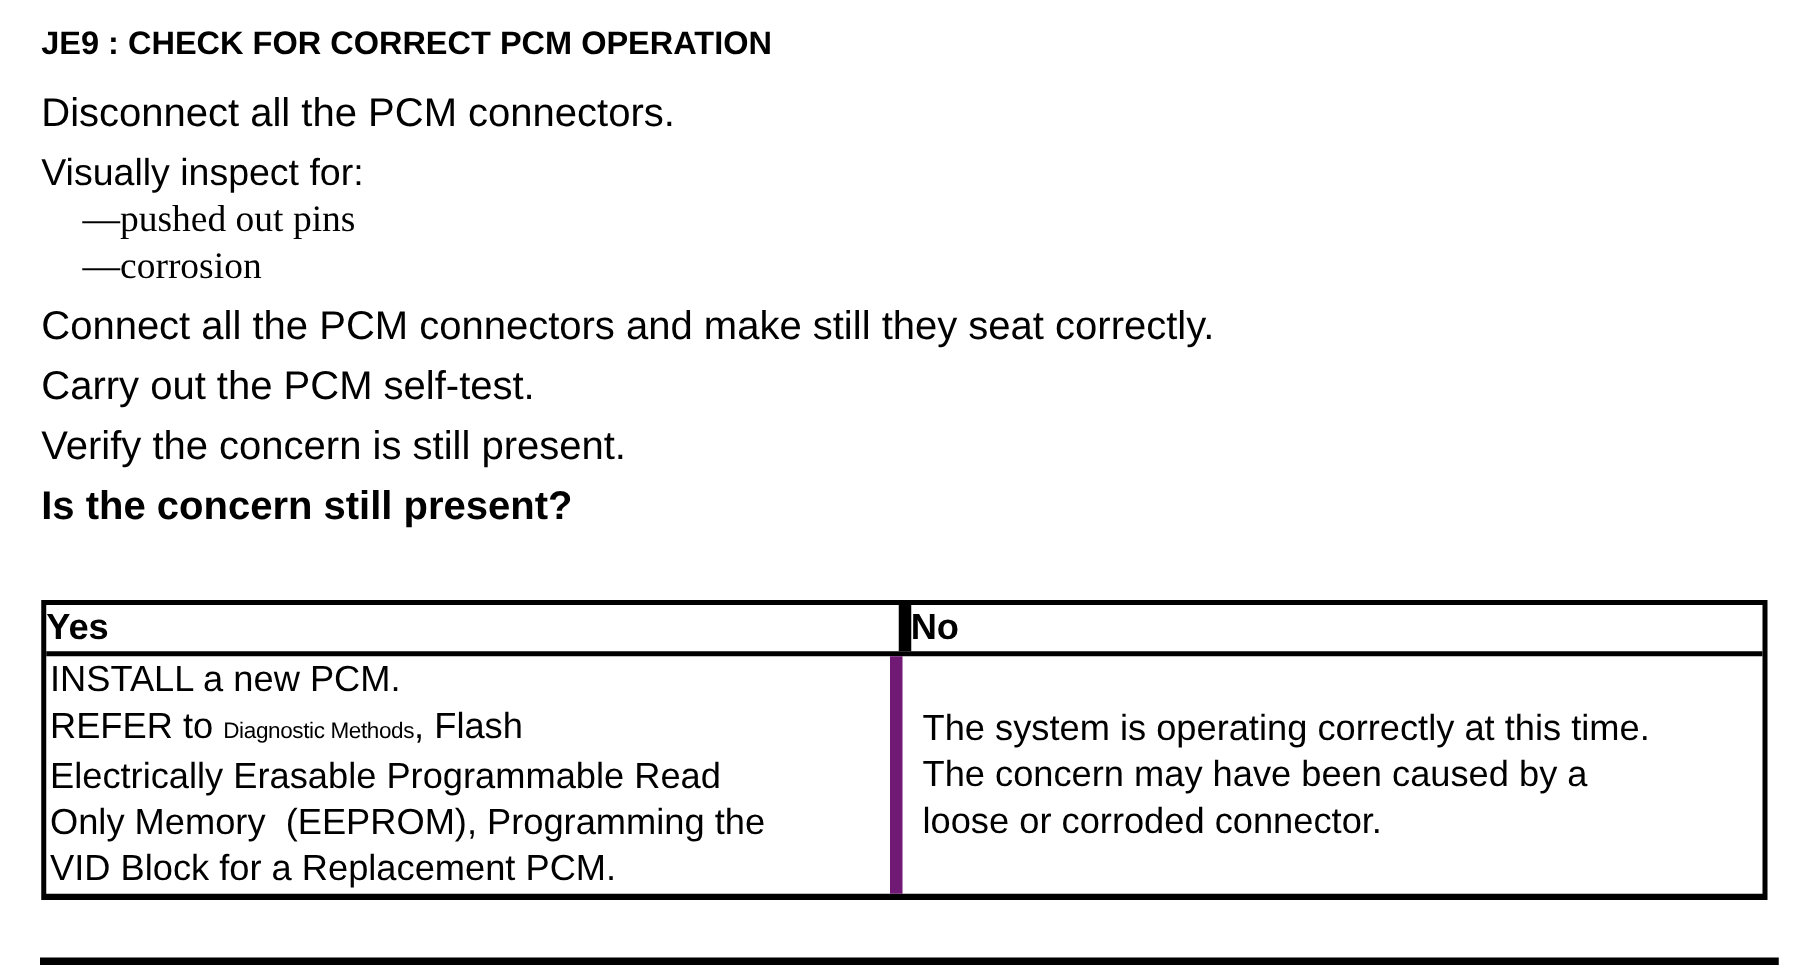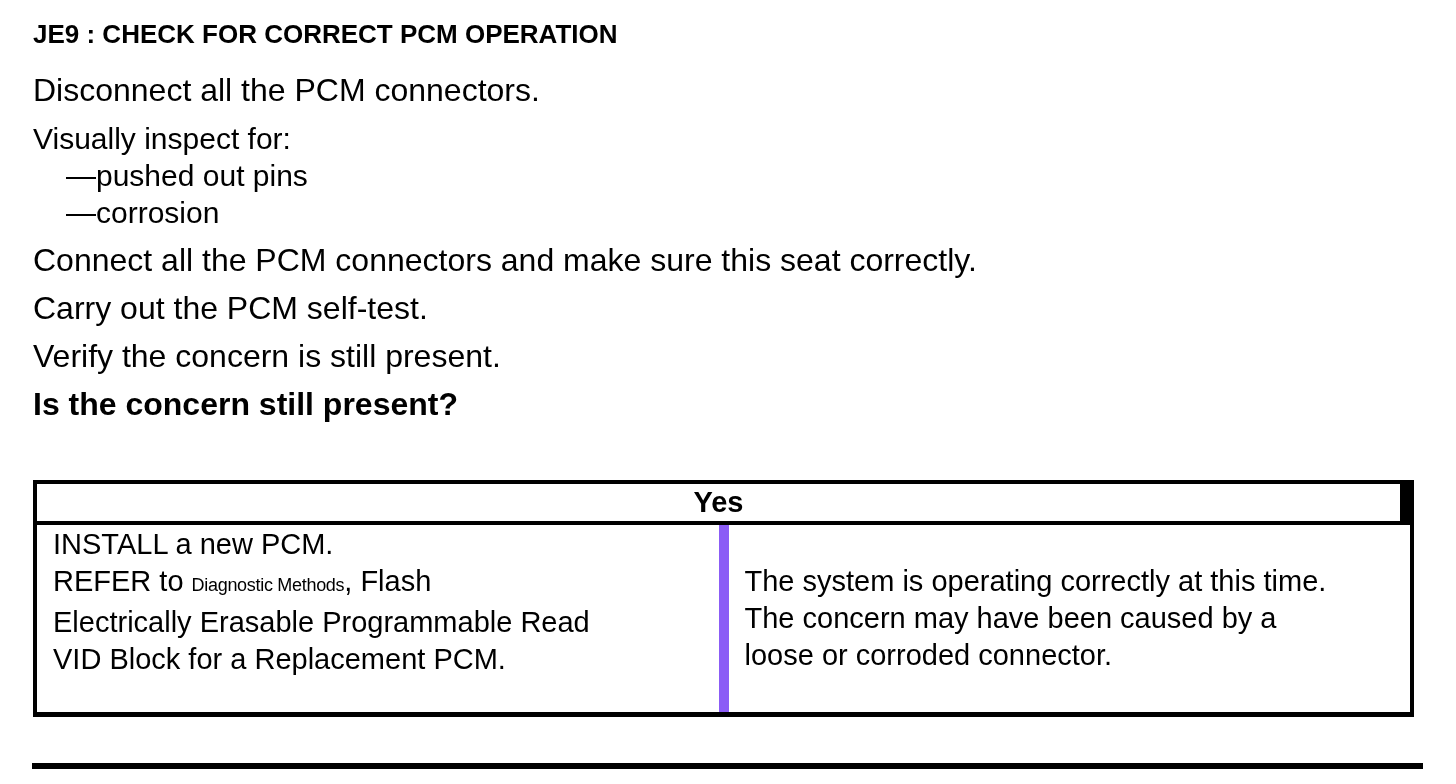--- a/index.html
+++ b/index.html
@@ -13,39 +13,39 @@
 
   .doc-title {
     font-size: 26px; font-weight: bold; line-height: 27px;
     margin-bottom: 24px; white-space: pre;
   }
   .para {
     font-size: 32px; line-height: 37px; margin-bottom: 11px; white-space: pre;
   }
   .block { margin-bottom: 11px; }
   .block .line { font-size: 30px; line-height: 37px; white-space: pre; }
-  .indent { padding-left: 33px; }
+  .indent { padding-left: 33px; font-family: Liberation Serif, serif; }
   .question { font-weight: bold; }
 
   
   .dtable {
     width: 1381px; box-sizing: border-box;
     border: 4px solid #000; border-bottom-width: 5px;
     margin-top: 57px;
   }
   .dhead { display: flex; border-bottom: 4px solid #000; }
   .hcell {
     flex: 1 1 0; box-sizing: border-box;
     height: 37px; line-height: 37px;
-    text-align: center; font-weight: bold; font-size: 29px;
+    text-align: left; font-weight: bold; font-size: 29px;
   }
   .hcell.yes { border-right: 10px solid #000; }
   .dbody { display: flex; }
   .bcell { flex: 1 1 0; box-sizing: border-box; min-height: 187px; }
-  .bcell.yes { border-right: 10px solid #8b5cf6; padding: 1px 0 1px 16px; }
+  .bcell.yes { border-right: 10px solid #701a75; padding: 1px 0 1px 3px; }
   .bcell.no {
     display: flex; flex-direction: column; justify-content: center;
     padding-left: 16px;
   }
   .cl { font-size: 29px; line-height: 37px; white-space: pre; }
   .ref-name { font-size: 18px; letter-spacing: -0.3px; }
 
   .bottom-rule {
     height: 6px; width: 1391px; background: #000;
     margin-left: -1px; margin-top: 46px;
@@ -59,37 +59,39 @@
   <div class="doc-title">JE9 : CHECK FOR CORRECT PCM OPERATION</div>
 
   <div class="para">Disconnect all the PCM connectors.</div>
 
   <div class="block">
     <div class="line">Visually inspect for:</div>
     <div class="line indent">—pushed out pins</div>
     <div class="line indent">—corrosion</div>
   </div>
 
-  <div class="para">Connect all the PCM connectors and make sure this seat correctly.</div>
+  <div class="para">Connect all the PCM connectors and make still they seat correctly.</div>
 
   <div class="para">Carry out the PCM self-test.</div>
 
   <div class="para">Verify the concern is still present.</div>
 
   <div class="para question">Is the concern still present?</div>
 
   <div class="dtable">
     <div class="dhead">
       <div class="hcell yes">Yes</div>
+      <div class="hcell no">No</div>
     </div>
     <div class="dbody">
       <div class="bcell yes">
         <div class="cl">INSTALL a new PCM.</div>
         <div class="cl"><span>REFER to </span><span class="ref-name">Diagnostic Methods</span><span>, Flash</span></div>
         <div class="cl">Electrically Erasable Programmable Read</div>
+        <div class="cl">Only Memory  (EEPROM), Programming the</div>
         <div class="cl">VID Block for a Replacement PCM.</div>
       </div>
       <div class="bcell no">
         <div class="cl">The system is operating correctly at this time.</div>
         <div class="cl">The concern may have been caused by a</div>
         <div class="cl">loose or corroded connector.</div>
       </div>
     </div>
   </div>
 

